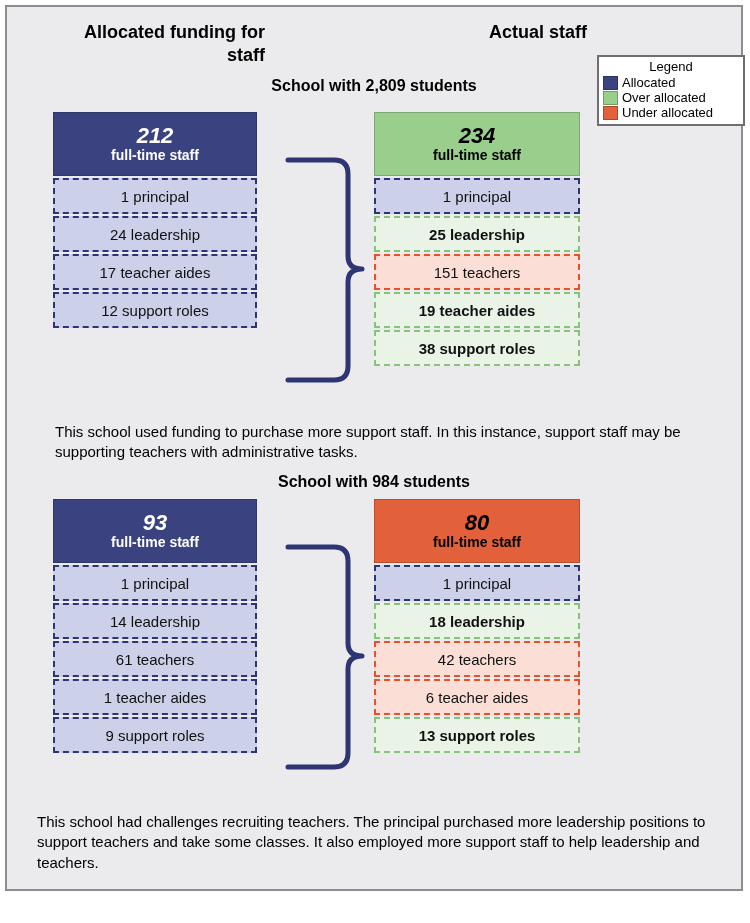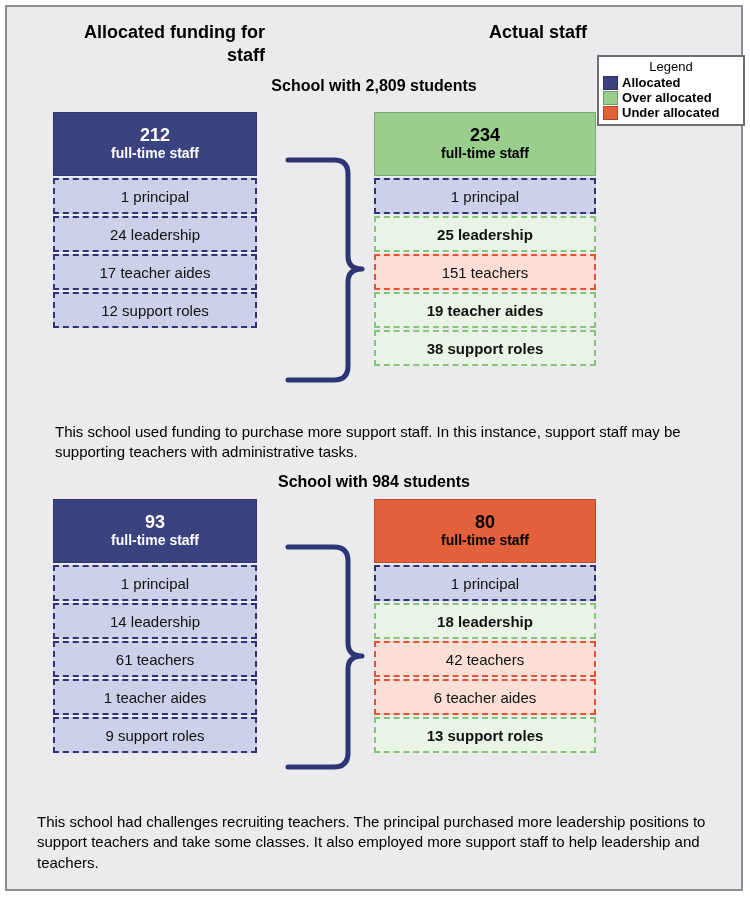--- a/index.html
+++ b/index.html
@@ -55,21 +55,20 @@
     color: #000;
     line-height: 1.2;
     margin-bottom: 1px;
   }
   .legend-row {
     display: flex;
     align-items: flex-end;
     gap: 4px;
     line-height: 1.1;
     margin-bottom: 1px;
-    font-weight: bold;
   }
   .legend-swatch {
     width: 15px;
     height: 14px;
     flex: 0 0 auto;
     border: 1px solid rgba(0,0,0,0.25);
     box-sizing: border-box;
   }
   .legend-label {
     font-size: 13px;
@@ -85,36 +84,37 @@
     font-weight: bold;
     font-size: 16px;
     color: #000;
   }
 
   .stack {
     position: absolute;
     box-sizing: border-box;
   }
   .stack.left  { left: 46px;  width: 204px; }
-  .stack.right { left: 367px; width: 222px; }
+  .stack.right { left: 367px; width: 206px; }
 
   .total-box {
     height: 64px;
     box-sizing: border-box;
     display: flex;
     flex-direction: column;
     align-items: center;
     justify-content: center;
     border: 1px solid rgba(0,0,0,0.18);
     margin-bottom: 2px;
   }
   .total-number {
-    font-size: 18px;
+    font-size: 22px;
     font-weight: bold;
     line-height: 1.05;
+    font-style: italic;
   }
   .total-caption {
     font-size: 14px;
     font-weight: bold;
     line-height: 1.2;
   }
   .total-box.navy   { background: #3a4280; }
   .total-box.navy .total-number,
   .total-box.navy .total-caption { color: #ffffff; }
   .total-box.green  { background: #9ace8d; }

